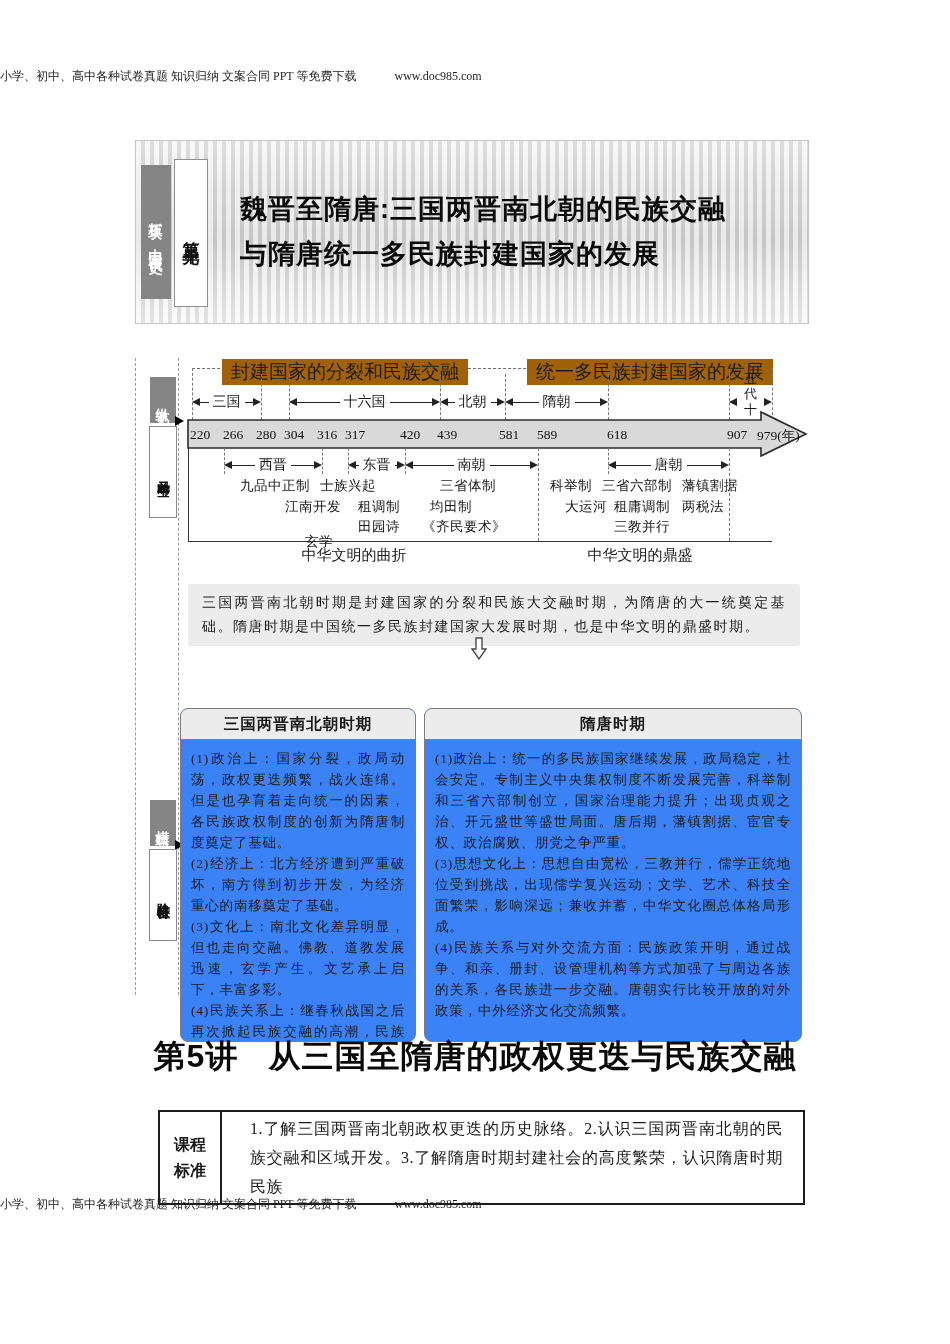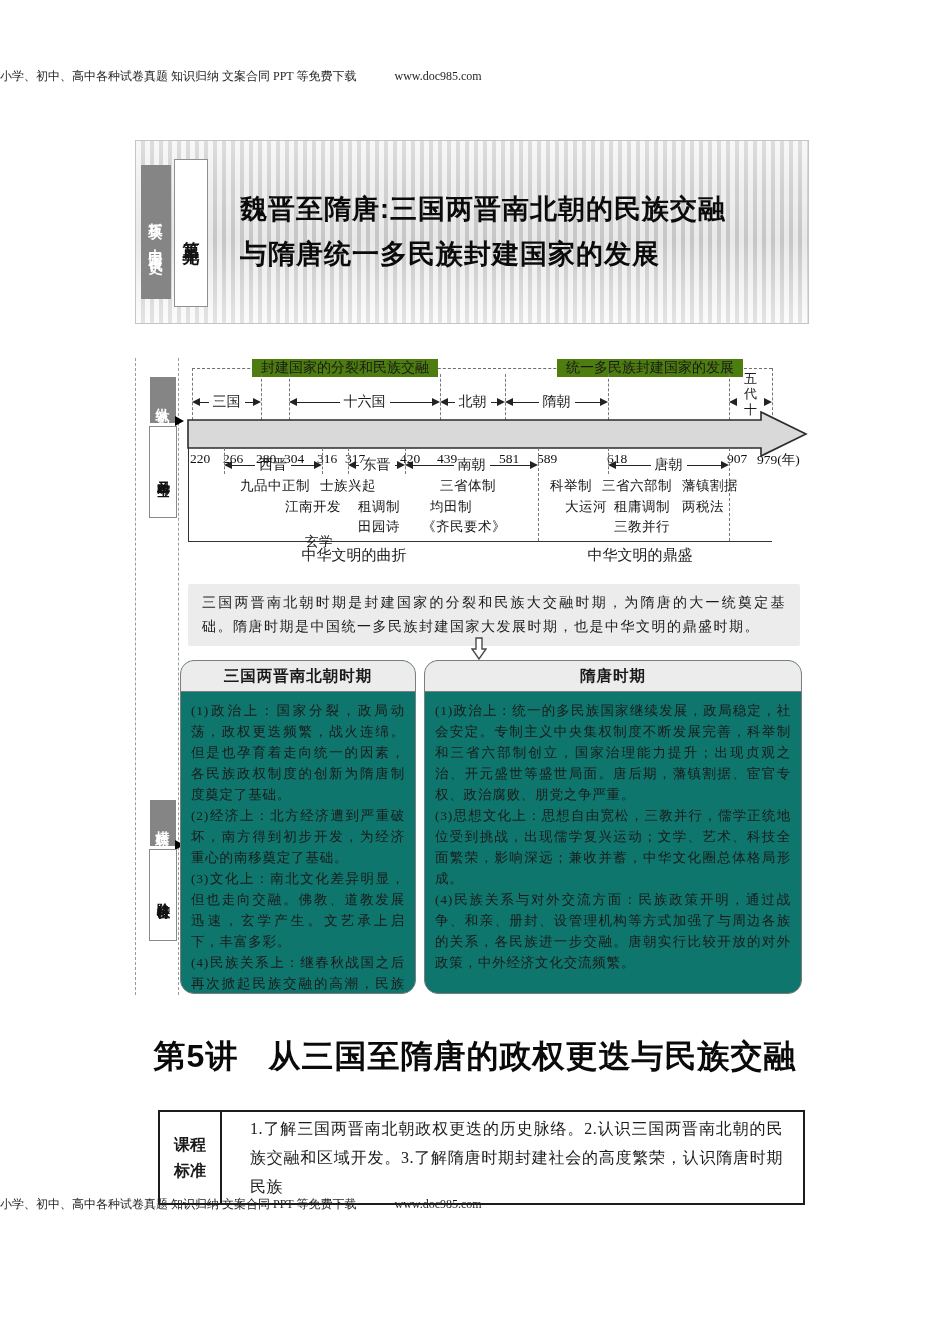--- a/index.html
+++ b/index.html
@@ -29,43 +29,43 @@
   .rail-dark{position:absolute;left:150px;width:26px;background:#858585;color:#fff;
      font-family:"Liberation Sans","DejaVu Sans",sans-serif;font-weight:bold;font-size:14px;}
   .rail-light{position:absolute;left:149px;width:26px;background:#fff;border:1.3px solid #8a8a8a;color:#111;
      font-family:"Liberation Sans","DejaVu Sans",sans-serif;font-weight:bold;font-size:13px;letter-spacing:1px;}
   .rail-arrow{position:absolute;width:0;height:0;border-left:9px solid #000;
      border-top:5px solid transparent;border-bottom:5px solid transparent;}
 
   
   .tl{position:absolute;left:0;top:0;width:950px;height:1344px;pointer-events:none;}
   .bracket{position:absolute;left:192px;top:368px;width:580px;border-top:1.4px dashed #6e6e6e;}
-  .blabel{position:absolute;top:359px;transform:translateX(-50%);background:#4d7c0f;padding:0 9px;
-          font-size:14px;white-space:nowrap;}
+  .blabel{position:absolute;top:359px;transform:translateX(-50%);background:#a16207;padding:0 9px;
+          font-size:19px;white-space:nowrap;}
   .dv{position:absolute;width:0;border-left:1.2px dashed #787878;}
   .pspan{position:absolute;display:flex;align-items:center;height:14px;}
   .pspan .ln{flex:1;height:0;border-top:1.3px solid #222;}
   .pspan .ah{width:0;height:0;border-top:4px solid transparent;border-bottom:4px solid transparent;}
   .pspan .ah.l{border-right:8px solid #222;}
   .pspan .ah.r{border-left:8px solid #222;}
   .pspan .pl{padding:0 4px;font-size:14px;line-height:1;white-space:nowrap;}
   .pspan.stack{height:32px;}
   .pspan.stack .pl{white-space:normal;width:2.3em;text-align:center;font-size:13px;line-height:1.2;padding:0 1px;}
-  .yr{position:absolute;top:427px;font-size:13.5px;white-space:nowrap;color:#111;margin-top:24px;}
+  .yr{position:absolute;top:427px;font-size:13.5px;white-space:nowrap;color:#111;}
   .solid-v{position:absolute;width:0;border-left:1.5px solid #333;}
   .solid-h{position:absolute;height:0;border-top:1.5px solid #333;}
   .term{position:absolute;font-size:13.5px;white-space:nowrap;color:#151515;letter-spacing:.5px;}
   .era{position:absolute;top:546px;transform:translateX(-50%);font-size:15px;white-space:nowrap;}
 
   
   .summary{position:absolute;left:188px;top:584px;width:584px;background:#ececec;border-radius:2px;
      padding:7px 14px;font-size:14px;line-height:24px;letter-spacing:1.5px;text-align:justify;}
 
   
-  .pbox{position:absolute;border:1.5px solid #7d7d7d;border-radius:14px;background:#0f766e;overflow:hidden;}
+  .pbox{position:absolute;border:1.5px solid #7d7d7d;border-radius:8px;background:#3b82f6;overflow:hidden;margin-top:48px;}
   .pbox-h{height:30px;background:#ececec;border-bottom:1.5px solid #7d7d7d;display:flex;align-items:center;
      justify-content:center;font-family:"Liberation Sans","DejaVu Sans",sans-serif;font-weight:bold;font-size:15.5px;letter-spacing:1px;}
   .pbox-b{padding:8px 10px 6px 10px;}
   .pbox-b p{margin:0;font-size:13.5px;line-height:21px;letter-spacing:.8px;text-align:justify;}
 
   
   .lecture{position:absolute;left:0;top:1035px;width:100%;text-align:center;
      font-family:"Liberation Sans","DejaVu Sans",sans-serif;font-weight:bold;font-size:32px;color:#0a0a0a;letter-spacing:1px;}
   .lecture .num{margin-right:30px;}
 

